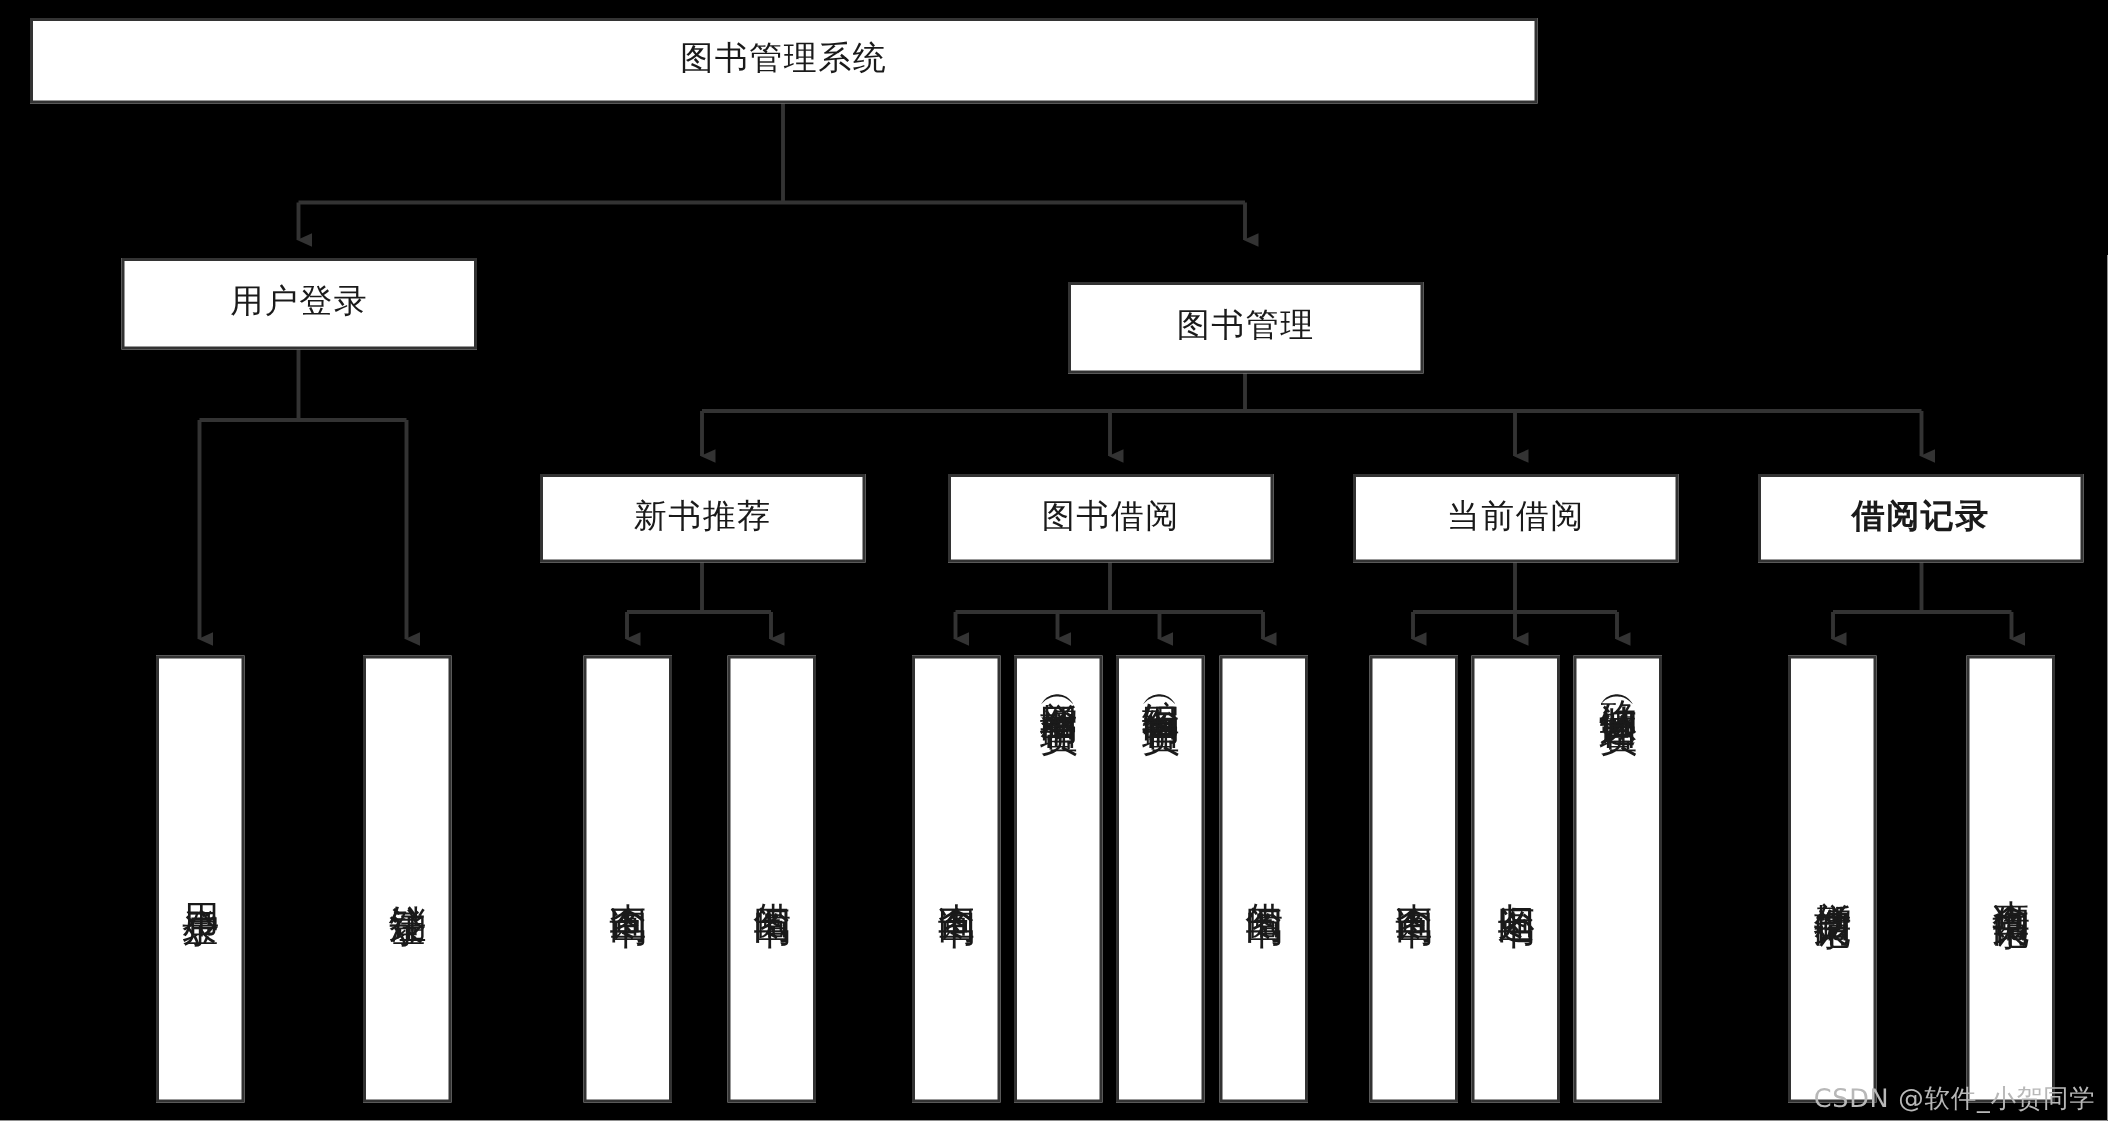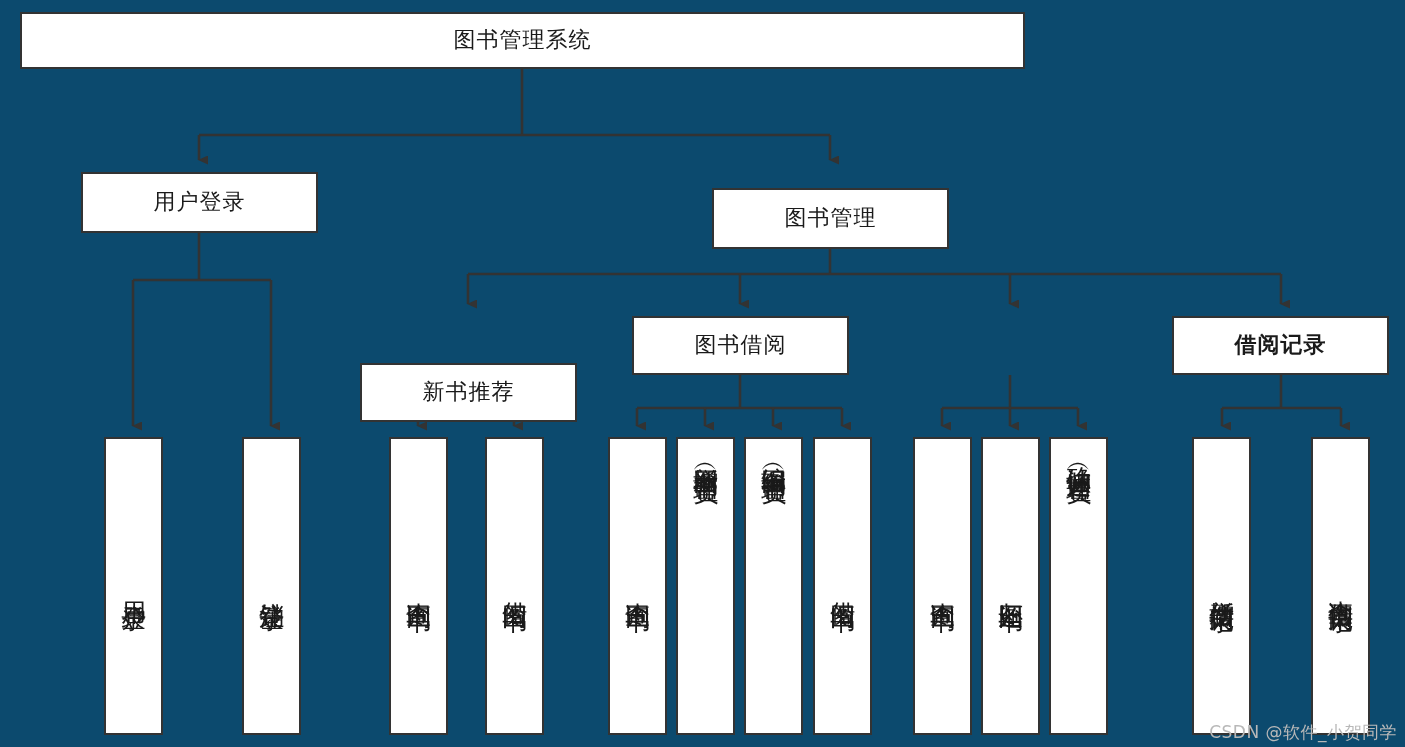--- a/index.html
+++ b/index.html
@@ -8,21 +8,21 @@
     padding: 0;
     background: #ffffff;
   }
   body {
     font-family: "DejaVu Sans", "Liberation Sans", sans-serif;
   }
   #canvas {
     position: relative;
     width: 1405px;
     height: 747px;
-    background: #0c4a6e;
+    background: #000000;
     overflow: hidden;
   }
   #wires {
     position: absolute;
     left: 0;
     top: 0;
     width: 1405px;
     height: 747px;
     pointer-events: none;
   }
@@ -123,24 +123,25 @@
       <path d="M1341,408 L1341,426" marker-end="url(#arw)"></path>
     </g>
   </svg>
 
   <div class="node node-h" style="left:20px; top:12px; width:1005px; height:57px;">图书管理系统</div>
 
   <div class="node node-h" style="left:81px; top:172px; width:237px; height:61px;">用户登录</div>
 
   <div class="node node-h" style="left:712px; top:172px; width:237px; height:61px;margin-top:16px;">图书管理</div>
 
-  <div class="node node-h" style="left:360px; top:316px; width:217px; height:59px;margin-top:47px;">新书推荐</div>
+  <div class="node node-h" style="left:360px; top:316px; width:217px; height:59px;">新书推荐</div>
 
   <div class="node node-h" style="left:632px; top:316px; width:217px; height:59px;">图书借阅</div>
 
+  <div class="node node-h" style="left:902px; top:316px; width:217px; height:59px;">当前借阅</div>
 
   <div class="node node-h" style="left:1172px; top:316px; width:217px; height:59px;font-weight:bold;">借阅记录</div>
 
   <div class="node node-v center-v" style="left:104px; top:437px; width:59px; height:298px;">用户登录</div>
 
   <div class="node node-v center-v" style="left:242px; top:437px; width:59px; height:298px;">注销登录</div>
 
   <div class="node node-v center-v" style="left:389px; top:437px; width:59px; height:298px;">查询图书</div>
 
   <div class="node node-v center-v" style="left:485px; top:437px; width:59px; height:298px;">借阅图书</div>

